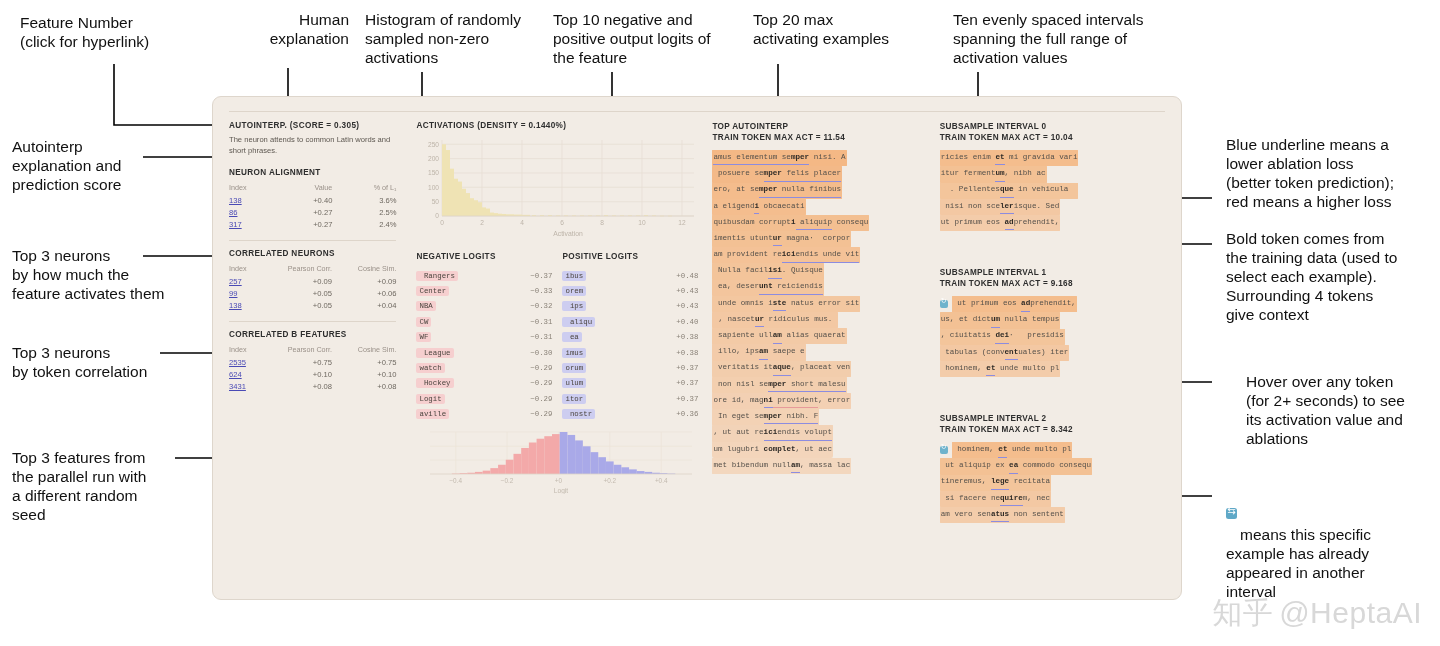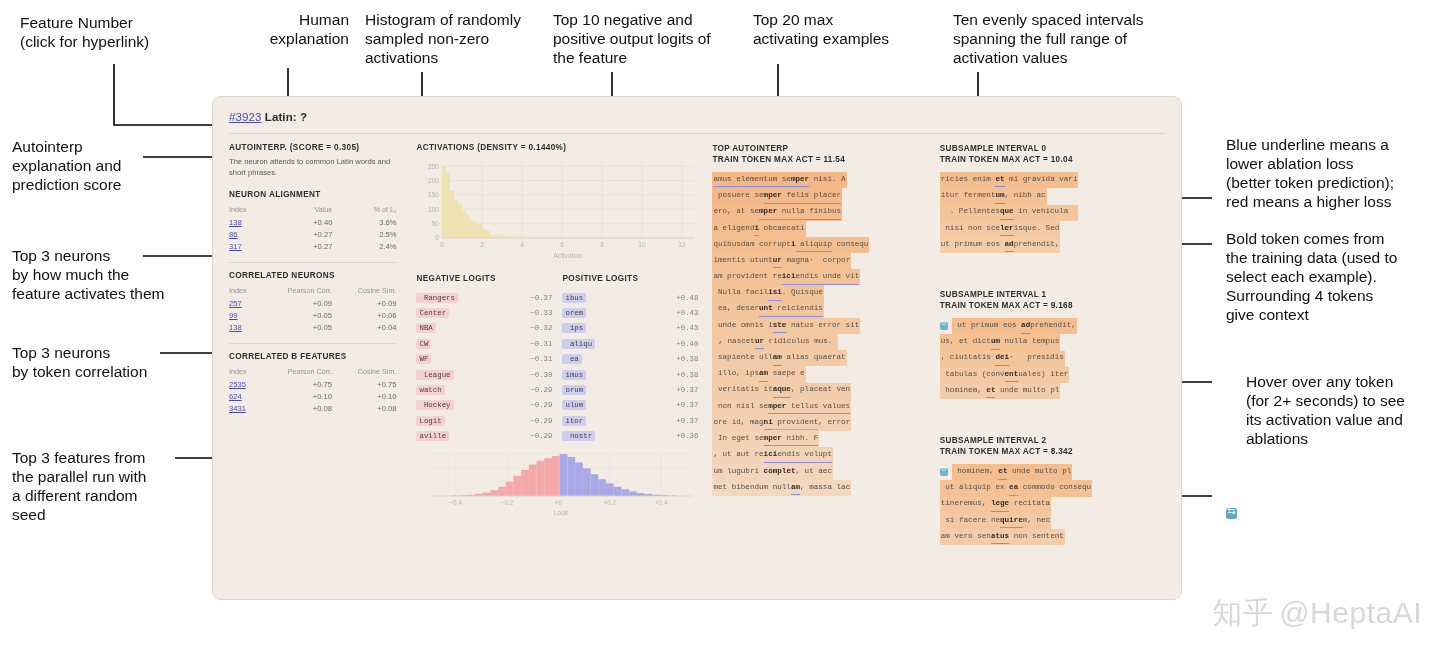--- a/index.html
+++ b/index.html
@@ -213,34 +213,33 @@
 select each example).
 Surrounding 4 tokens
 give context</div>
 <div class="ann" style="left:1226px; top:373px; width:195px;margin-left:20px;">Hover over any token
 (for 2+ seconds) to see
 its activation value and
 ablations</div>
 <div class="ann" style="left:1226px; top:489px; width:200px;">
   <span style="display:inline-block;width:11px;height:11px;border-radius:2.5px;background:#5fa8c7;position:relative;vertical-align:-1px;margin-right:3px;">
     <span style="position:absolute;left:0;top:-3px;width:11px;text-align:center;font-size:10px;color:#fff;font-family:'DejaVu Sans',sans-serif;">⇆</span>
-  </span>
+  </span><span>means this specific
+example has already
+appeared in another
+interval</span>
 </div>
 
 <div class="watermark">
   <span class="wm-icon">知乎</span><span>@HeptaAI</span>
 </div>
 
 <div class="card">
   <div class="card-inner">
 
-    <div class="feat-head">
-      <span class="fnum">#3923</span>
-      <span>Latin: ?</span>
-    </div>
     <div class="hr"></div>
 
     <div class="cols">
 
       <div class="col col-a">
         <div class="sect-title">AUTOINTERP. (SCORE = 0.305)</div>
         <div class="explain">The neuron attends to common Latin words and short phrases.</div>
 
         <div class="sect-title sp">NEURON ALIGNMENT</div>
         <table class="t">
@@ -563,21 +562,21 @@
             <div class="ex-row"><span style="background: rgba(244, 164, 96, 0.63); border-radius: 2px; padding: 2px 1px;"><span class="tk">quibusdam corrupt</span><span class="tk bd">i</span><span class="tk u-b"> aliquip</span><span class="tk"> consequ</span></span></div>
             <div class="ex-row"><span style="background: rgba(244, 164, 96, 0.608); border-radius: 2px; padding: 2px 1px;"><span class="tk">imentis utunt</span><span class="tk bd u-b">ur</span><span class="tk"> magna·  corpor</span></span></div>
             <div class="ex-row"><span style="background: rgba(244, 164, 96, 0.584); border-radius: 2px; padding: 2px 1px;"><span class="tk">am provident re</span><span class="tk bd u-b">ici</span><span class="tk u-b">endis unde vit</span></span></div>
             <div class="ex-row"><span style="background: rgba(244, 164, 96, 0.565); border-radius: 2px; padding: 2px 1px;"><span class="tk"> Nulla facil</span><span class="tk bd u-b">isi</span><span class="tk">. Quisque</span></span></div>
             <div class="ex-row"><span style="background: rgba(244, 164, 96, 0.54); border-radius: 2px; padding: 2px 1px;"><span class="tk"> ea, deser</span><span class="tk bd u-b">unt</span><span class="tk u-b"> reiciendis</span></span></div>
             <div class="ex-row"><span style="background: rgba(244, 164, 96, 0.518); border-radius: 2px; padding: 2px 1px;"><span class="tk"> unde omnis i</span><span class="tk bd u-b">ste</span><span class="tk"> natus error sit</span></span></div>
             <div class="ex-row"><span style="background: rgba(244, 164, 96, 0.494); border-radius: 2px; padding: 2px 6px;"><span class="tk">, nascet</span><span class="tk bd u-b">ur</span><span class="tk"> ridiculus mus.</span></span></div>
             <div class="ex-row"><span style="background: rgba(244, 164, 96, 0.47); border-radius: 2px; padding: 2px 1px;"><span class="tk"> sapiente ull</span><span class="tk bd u-b">am</span><span class="tk"> alias quaerat</span></span></div>
             <div class="ex-row"><span style="background: rgba(244, 164, 96, 0.45); border-radius: 2px; padding: 2px 1px;"><span class="tk"> illo, ips</span><span class="tk bd u-b">am</span><span class="tk"> saepe e</span></span></div>
             <div class="ex-row"><span style="background: rgba(244, 164, 96, 0.427); border-radius: 2px; padding: 2px 1px;"><span class="tk"> veritatis it</span><span class="tk bd u-b">aque</span><span class="tk">, placeat ven</span></span></div>
-            <div class="ex-row"><span style="background: rgba(244, 164, 96, 0.404); border-radius: 2px; padding: 2px 1px;"><span class="tk"> non nisl se</span><span class="tk bd u-b">mper</span><span class="tk u-b"> tellus values</span></span></div>
+            <div class="ex-row"><span style="background: rgba(244, 164, 96, 0.404); border-radius: 2px; padding: 2px 1px;"><span class="tk"> non nisl se</span><span class="tk bd u-b">mper</span><span class="tk u-b"> short malesu</span></span></div>
             <div class="ex-row"><span style="background: rgba(244, 164, 96, 0.38); border-radius: 2px; padding: 2px 1px;"><span class="tk">ore id, mag</span><span class="tk bd u-b">ni</span><span class="tk u-r"> provident</span><span class="tk">, error</span></span></div>
             <div class="ex-row"><span style="background: rgba(244, 164, 96, 0.36); border-radius: 2px; padding: 2px 1px;"><span class="tk"> In eget se</span><span class="tk bd u-b">mper</span><span class="tk u-b"> nibh. F</span></span></div>
             <div class="ex-row"><span style="background: rgba(244, 164, 96, 0.337); border-radius: 2px; padding: 2px 1px;"><span class="tk">, ut aut re</span><span class="tk bd u-b">ici</span><span class="tk u-b">endis volupt</span></span></div>
             <div class="ex-row"><span style="background: rgba(244, 164, 96, 0.314); border-radius: 2px; padding: 2px 1px;"><span class="tk">um lugubri </span><span class="tk bd">complet</span><span class="tk">, ut aec</span></span></div>
             <div class="ex-row"><span style="background: rgba(244, 164, 96, 0.29); border-radius: 2px; padding: 2px 1px;"><span class="tk">met bibendum null</span><span class="tk bd u-b">am</span><span class="tk">, massa lac</span></span></div>
           </div>
       </div>
 
       <div class="col col-d">
         <div id="intervals">

